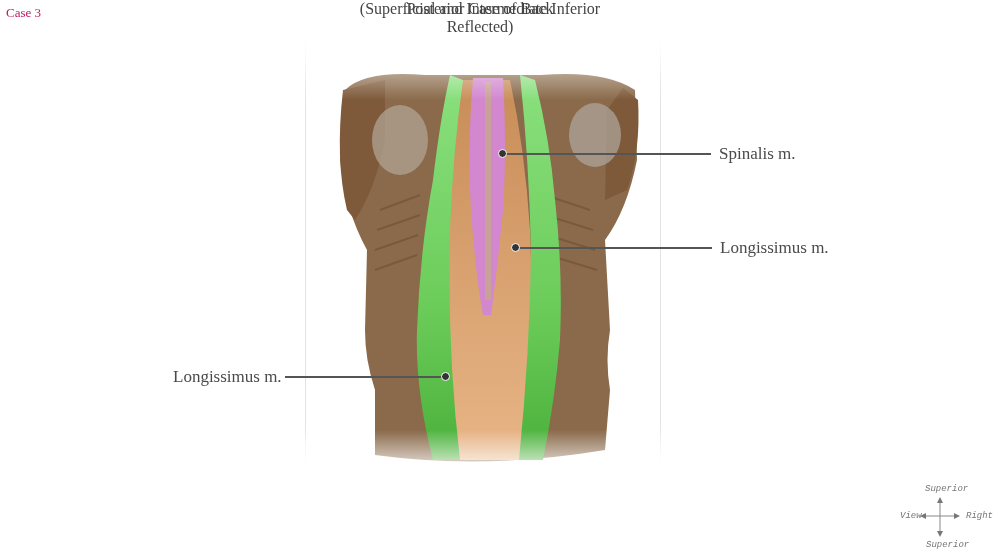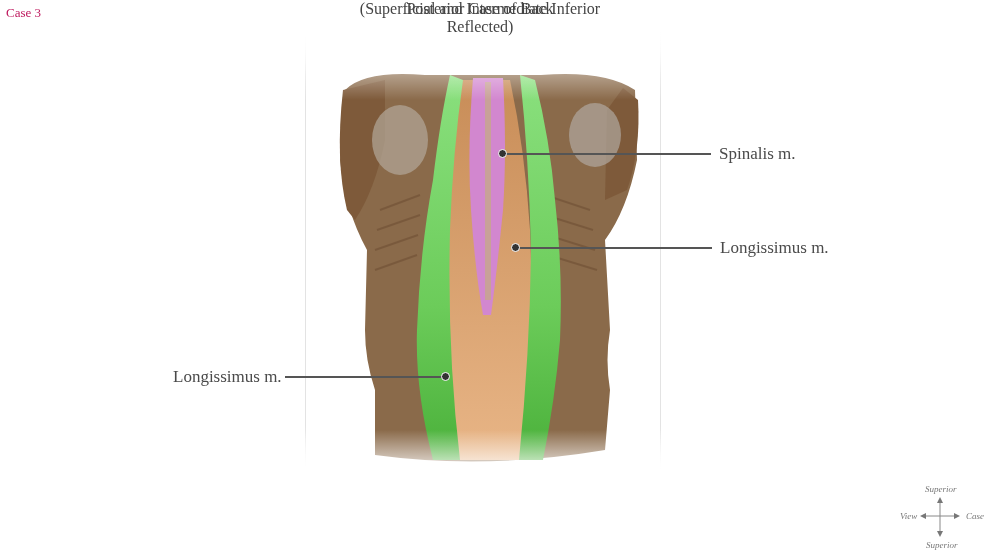--- a/index.html
+++ b/index.html
@@ -10,21 +10,21 @@
   .frame-line { position: absolute; width: 1px; background: linear-gradient(#fff, #e3e3e3 10%, #e3e3e3 90%, #fff); }
   .figure { position: absolute; left: 305px; top: 30px; width: 356px; height: 448px; }
   .figure svg { width: 100%; height: 100%; display: block; }
   .label { position: absolute; font-family: "Liberation Serif", serif; font-size: 17px; color: #4a4a4a; white-space: nowrap; }
   .leader { position: absolute; height: 2px; background: #555; }
   .dot { position: absolute; width: 7px; height: 7px; border-radius: 50%; background: #333;
          border: 1px solid #fff; box-sizing: content-box; }
   .caption { position: absolute; left: 330px; width: 300px; text-align: center;
              font-family: "Liberation Serif", serif; color: #444; }
   .compass { position: absolute; left: 895px; top: 478px; width: 100px; height: 80px;
-             font-family: Liberation Serif, serif; font-style: italic; font-size: 9px; color: #777; }
+             font-family: Liberation Mono, monospace; font-style: italic; font-size: 9px; color: #777; }
   .compass span { position: absolute; }
 </style>
 </head>
 <body>
 
 <div class="case-title">Case 3</div>
 
 <div class="frame-line" style="left:305px; top:30px; height:440px;"></div>
 <div class="frame-line" style="left:660px; top:30px; height:440px;"></div>
 
@@ -96,21 +96,21 @@
 <div class="dot" style="left:441px; top:372px;"></div>
 <div class="label" style="left:173px; top:367px;">Longissimus m.</div>
 
 <div class="caption t1">Posterior Case of Back</div>
 <div class="caption t2">(Superficial and Intermediate Inferior Reflected)</div>
 
 <div class="compass">
   <span style="left:30px; top:6px;">Superior</span>
   <span style="left:31px; top:62px;">Superior</span>
   <span style="left:5px; top:33px;">View</span>
-  <span style="left:71px; top:33px;">Case</span>
+  <span style="left:71px; top:33px;">Right</span>
   <svg style="position:absolute; left:25px; top:18px;" width="40" height="42" viewBox="0 0 40 42">
     <line x1="20" y1="4" x2="20" y2="38" stroke="#888" stroke-width="1"></line>
     <line x1="3" y1="20" x2="37" y2="20" stroke="#888" stroke-width="1"></line>
     <polygon points="20,1 17,7 23,7" fill="#777"></polygon>
     <polygon points="20,41 17,35 23,35" fill="#777"></polygon>
     <polygon points="0,20 6,17 6,23" fill="#777"></polygon>
     <polygon points="40,20 34,17 34,23" fill="#777"></polygon>
   </svg>
 </div>
 

